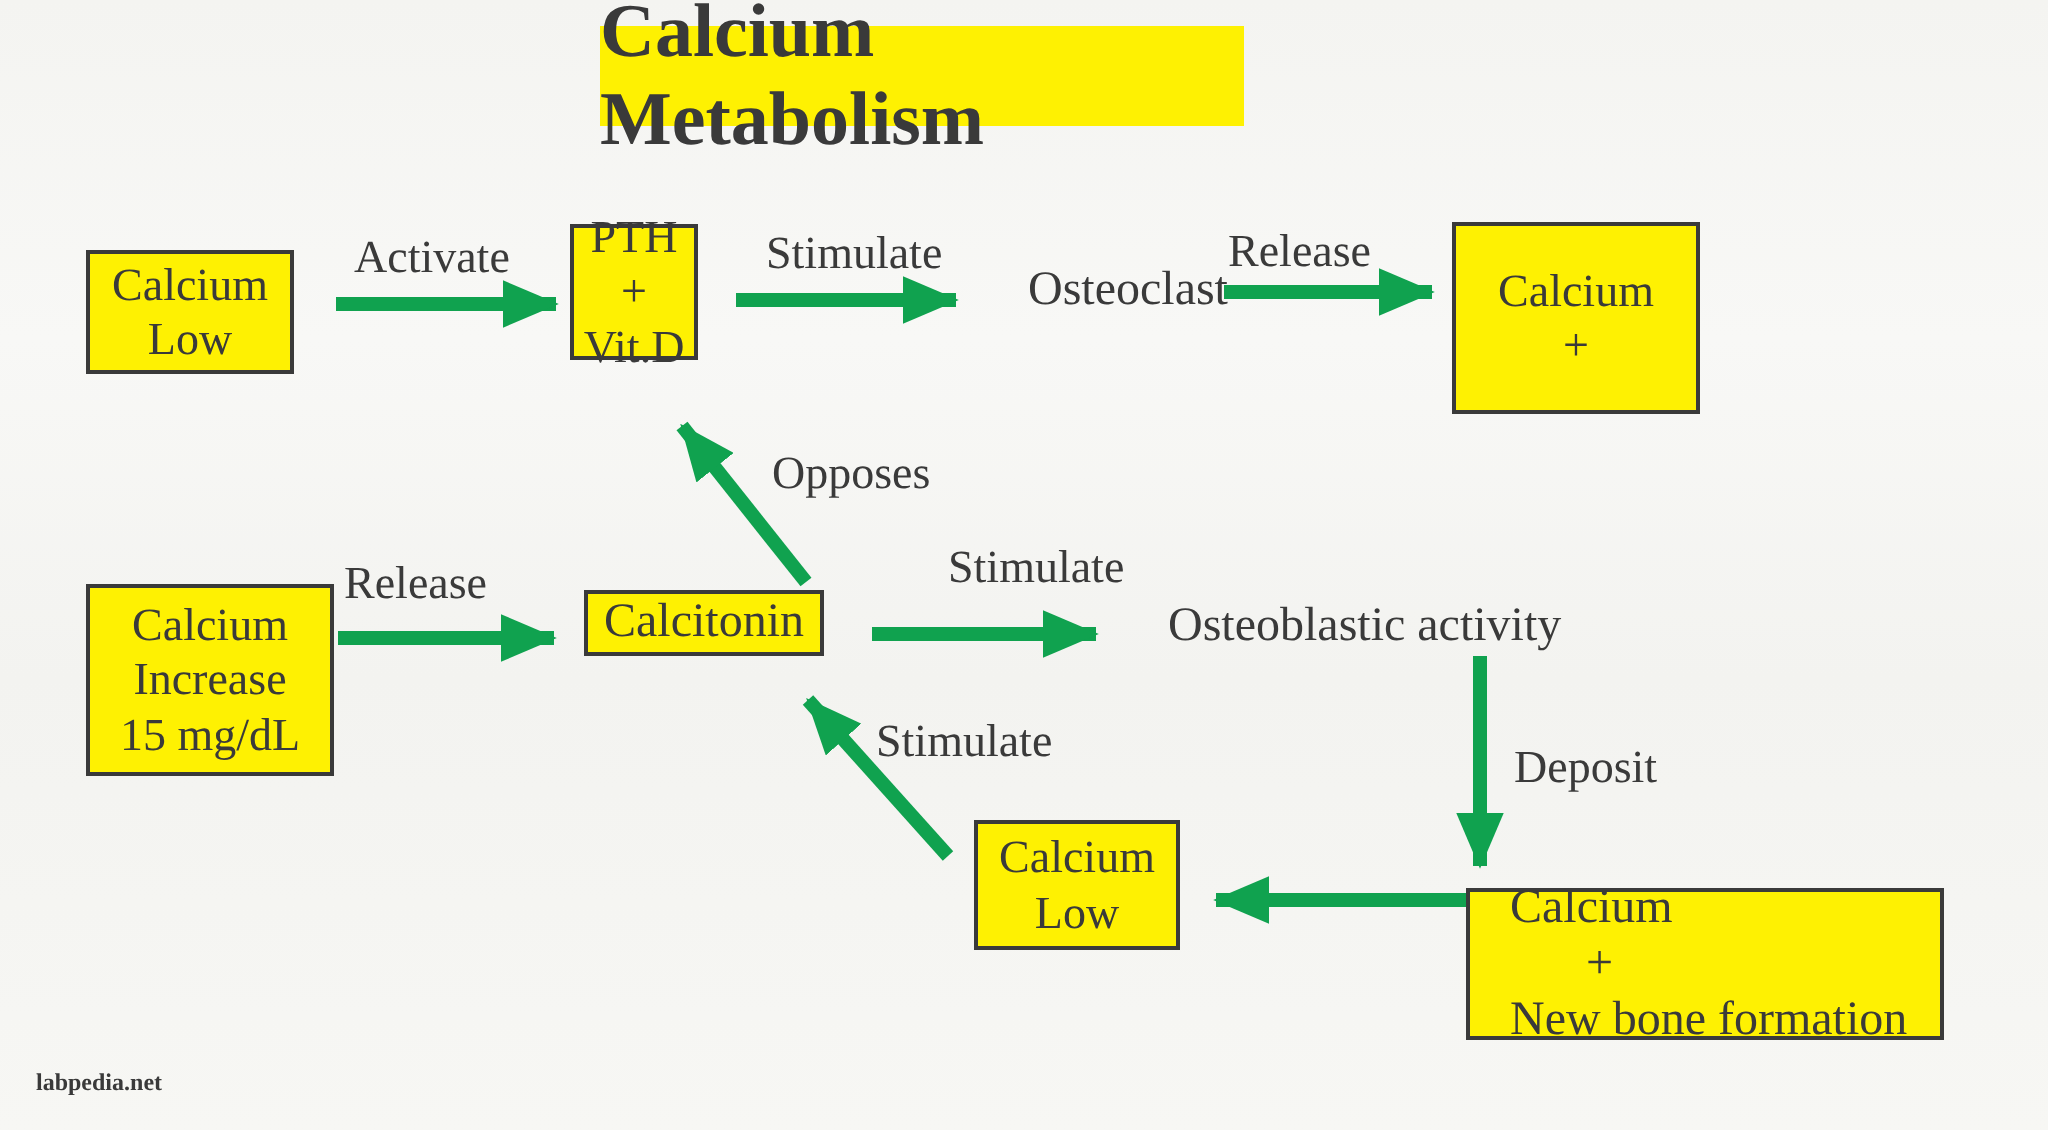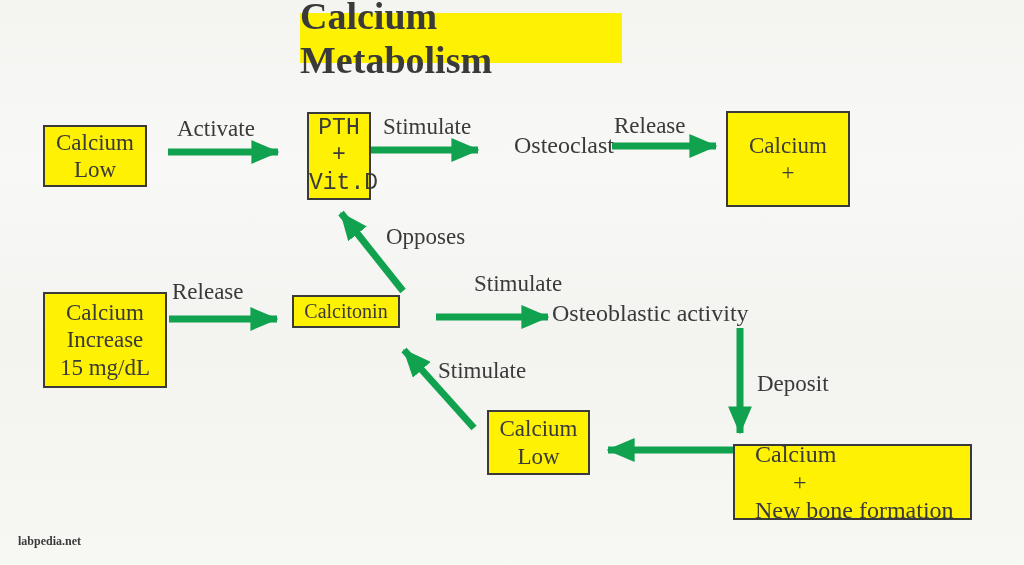--- a/index.html
+++ b/index.html
@@ -70,44 +70,44 @@
     </g>
   </svg>
 
   <div class="title-box">Calcium Metabolism</div>
 
   <div class="ybox" style="left:43px;top:125px;width:104px;height:62px;">
     <div>Calcium</div>
     <div>Low</div>
   </div>
 
-  <div class="ybox" style="left:307px;top:112px;width:64px;height:88px;font-family:Liberation Mono, monospace;">
+  <div class="ybox" style="left:285px;top:112px;width:64px;height:68px;">
     <div>PTH</div>
     <div>+</div>
     <div>Vit.D</div>
   </div>
 
   <div class="plaintext" style="left:498px;top:132px;">Osteoclast</div>
 
   <div class="ybox" style="left:726px;top:111px;width:124px;height:96px;">
     <div>Calcium</div>
     <div>+</div>
   </div>
 
   <div class="ybox" style="left:43px;top:292px;width:124px;height:96px;">
     <div>Calcium</div>
     <div>Increase</div>
     <div>15 mg/dL</div>
   </div>
 
-  <div class="ybox" style="left:292px;top:295px;width:108px;height:33px;font-size:20px;">
+  <div class="ybox" style="left:292px;top:295px;width:120px;height:33px;font-size:24px;">
     <div>Calcitonin</div>
   </div>
 
-  <div class="plaintext" style="left:536px;top:300px;">Osteoblastic activity</div>
+  <div class="plaintext" style="left:568px;top:300px;">Osteoblastic activity</div>
 
   <div class="ybox" style="left:487px;top:410px;width:103px;height:65px;">
     <div>Calcium</div>
     <div>Low</div>
   </div>
 
   <div class="ybox" style="left:733px;top:444px;width:239px;height:76px;font-size:24px;">
     <div class="newbone-line">Calcium</div>
     <div class="newbone-plus">+</div>
     <div class="newbone-line">New bone formation</div>

